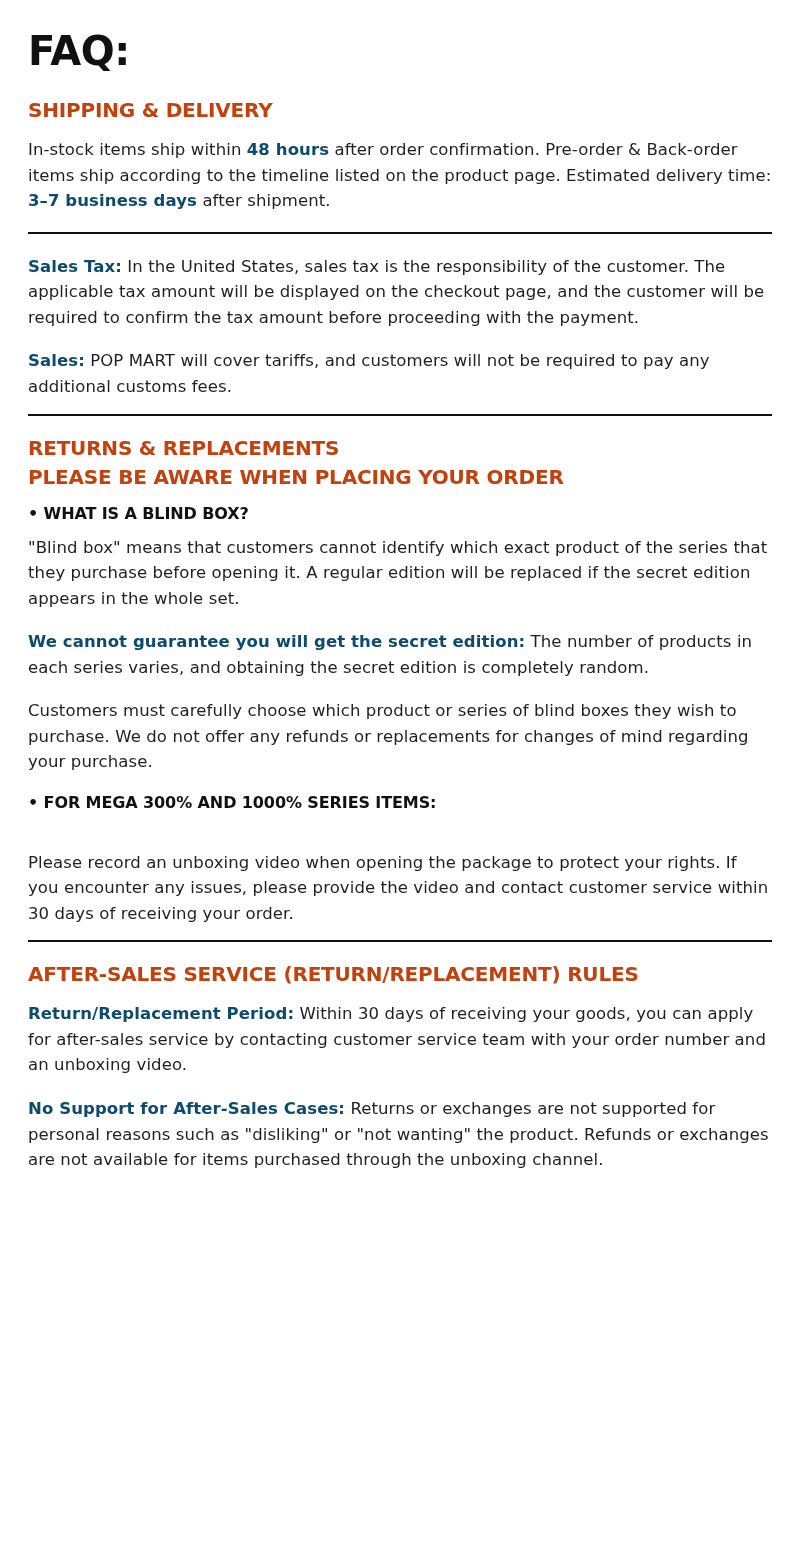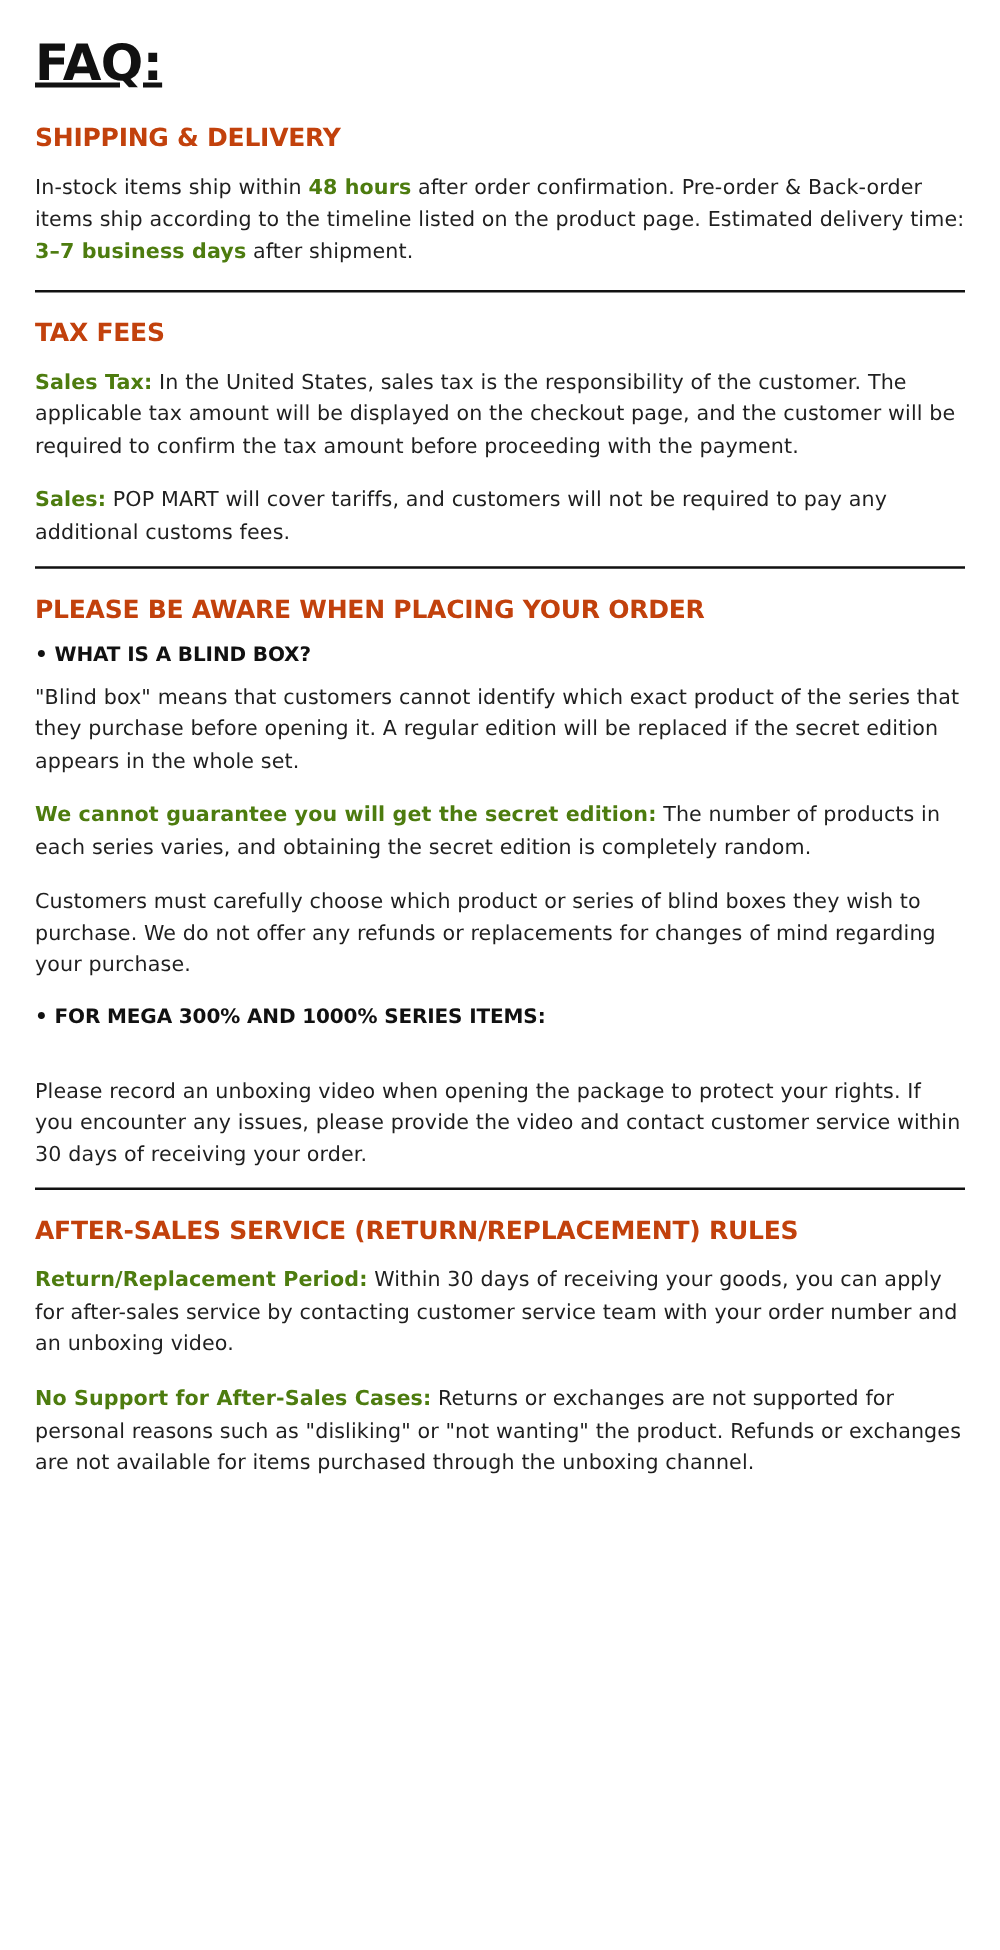--- a/index.html
+++ b/index.html
@@ -20,21 +20,20 @@
     padding: 30px 28px 24px 28px;
   }
   .faq-title {
     font-family: "DejaVu Sans", sans-serif;
     font-weight: bold;
     font-size: 40px;
     letter-spacing: -0.5px;
     line-height: 1.05;
     margin: 0 0 26px 0;
     color: #111111;
-    text-decoration: underline;
   }
   .section {
     margin: 0 0 0 0;
   }
   .section-heading {
     font-weight: bold;
     font-size: 20px;
     letter-spacing: -0.2px;
     line-height: 1.25;
     margin: 0 0 14px 0;
@@ -58,21 +57,21 @@
     line-height: 1.55;
     margin: 0 0 18px 0;
     color: #1f1f1f;
     letter-spacing: 0.1px;
   }
   p.last {
     margin-bottom: 14px;
   }
   p b, .bold {
     font-weight: bold;
-    color: #4d7c0f;
+    color: #0c4a6e;
   }
   .divider {
     border: 0;
     border-top: 2.5px solid #111111;
     margin: 10px 0 20px 0;
   }
 </style>
 </head>
 <body>
 
@@ -81,28 +80,28 @@
   <h1 class="faq-title">FAQ:</h1>
 
   <section class="section">
     <h2 class="section-heading">SHIPPING &amp; DELIVERY</h2>
     <p><span>In-stock items ship within </span><span class="bold">48 hours</span><span> after order confirmation. Pre-order &amp; Back-order items ship according to the timeline listed on the product page. Estimated delivery time: </span><span class="bold">3–7 business days</span><span> after shipment.</span></p>
   </section>
 
   <hr class="divider">
 
   <section class="section">
-    <h2 class="section-heading">TAX FEES</h2>
     <p><span class="bold">Sales Tax:</span><span> In the United States, sales tax is the responsibility of the customer. The applicable tax amount will be displayed on the checkout page, and the customer will be required to confirm the tax amount before proceeding with the payment.</span></p>
     <p class="last"><span class="bold">Sales:</span><span> POP MART will cover tariffs, and customers will not be required to pay any additional customs fees.</span></p>
   </section>
 
   <hr class="divider">
 
   <section class="section">
+    <h2 class="section-heading tight">RETURNS &amp; REPLACEMENTS</h2>
     <h2 class="section-heading second-line">PLEASE BE AWARE WHEN PLACING YOUR ORDER</h2>
 
     <h3 class="sub-heading">• WHAT IS A BLIND BOX?</h3>
     <p><span>"Blind box" means that customers cannot identify which exact product of the series that they purchase before opening it. A regular edition will be replaced if the secret edition appears in the whole set.</span></p>
     <p><span class="bold">We cannot guarantee you will get the secret edition:</span><span> The number of products in each series varies, and obtaining the secret edition is completely random.</span></p>
     <p><span>Customers must carefully choose which product or series of blind boxes they wish to purchase. We do not offer any refunds or replacements for changes of mind regarding your purchase.</span></p>
 
     <h3 class="sub-heading">• FOR MEGA 300% AND 1000% SERIES ITEMS:</h3>
     <p class="last"><br><span>Please record an unboxing video when opening the package to protect your rights. If you encounter any issues, please provide the video and contact customer service within 30 days of receiving your order.</span></p>
   </section>

